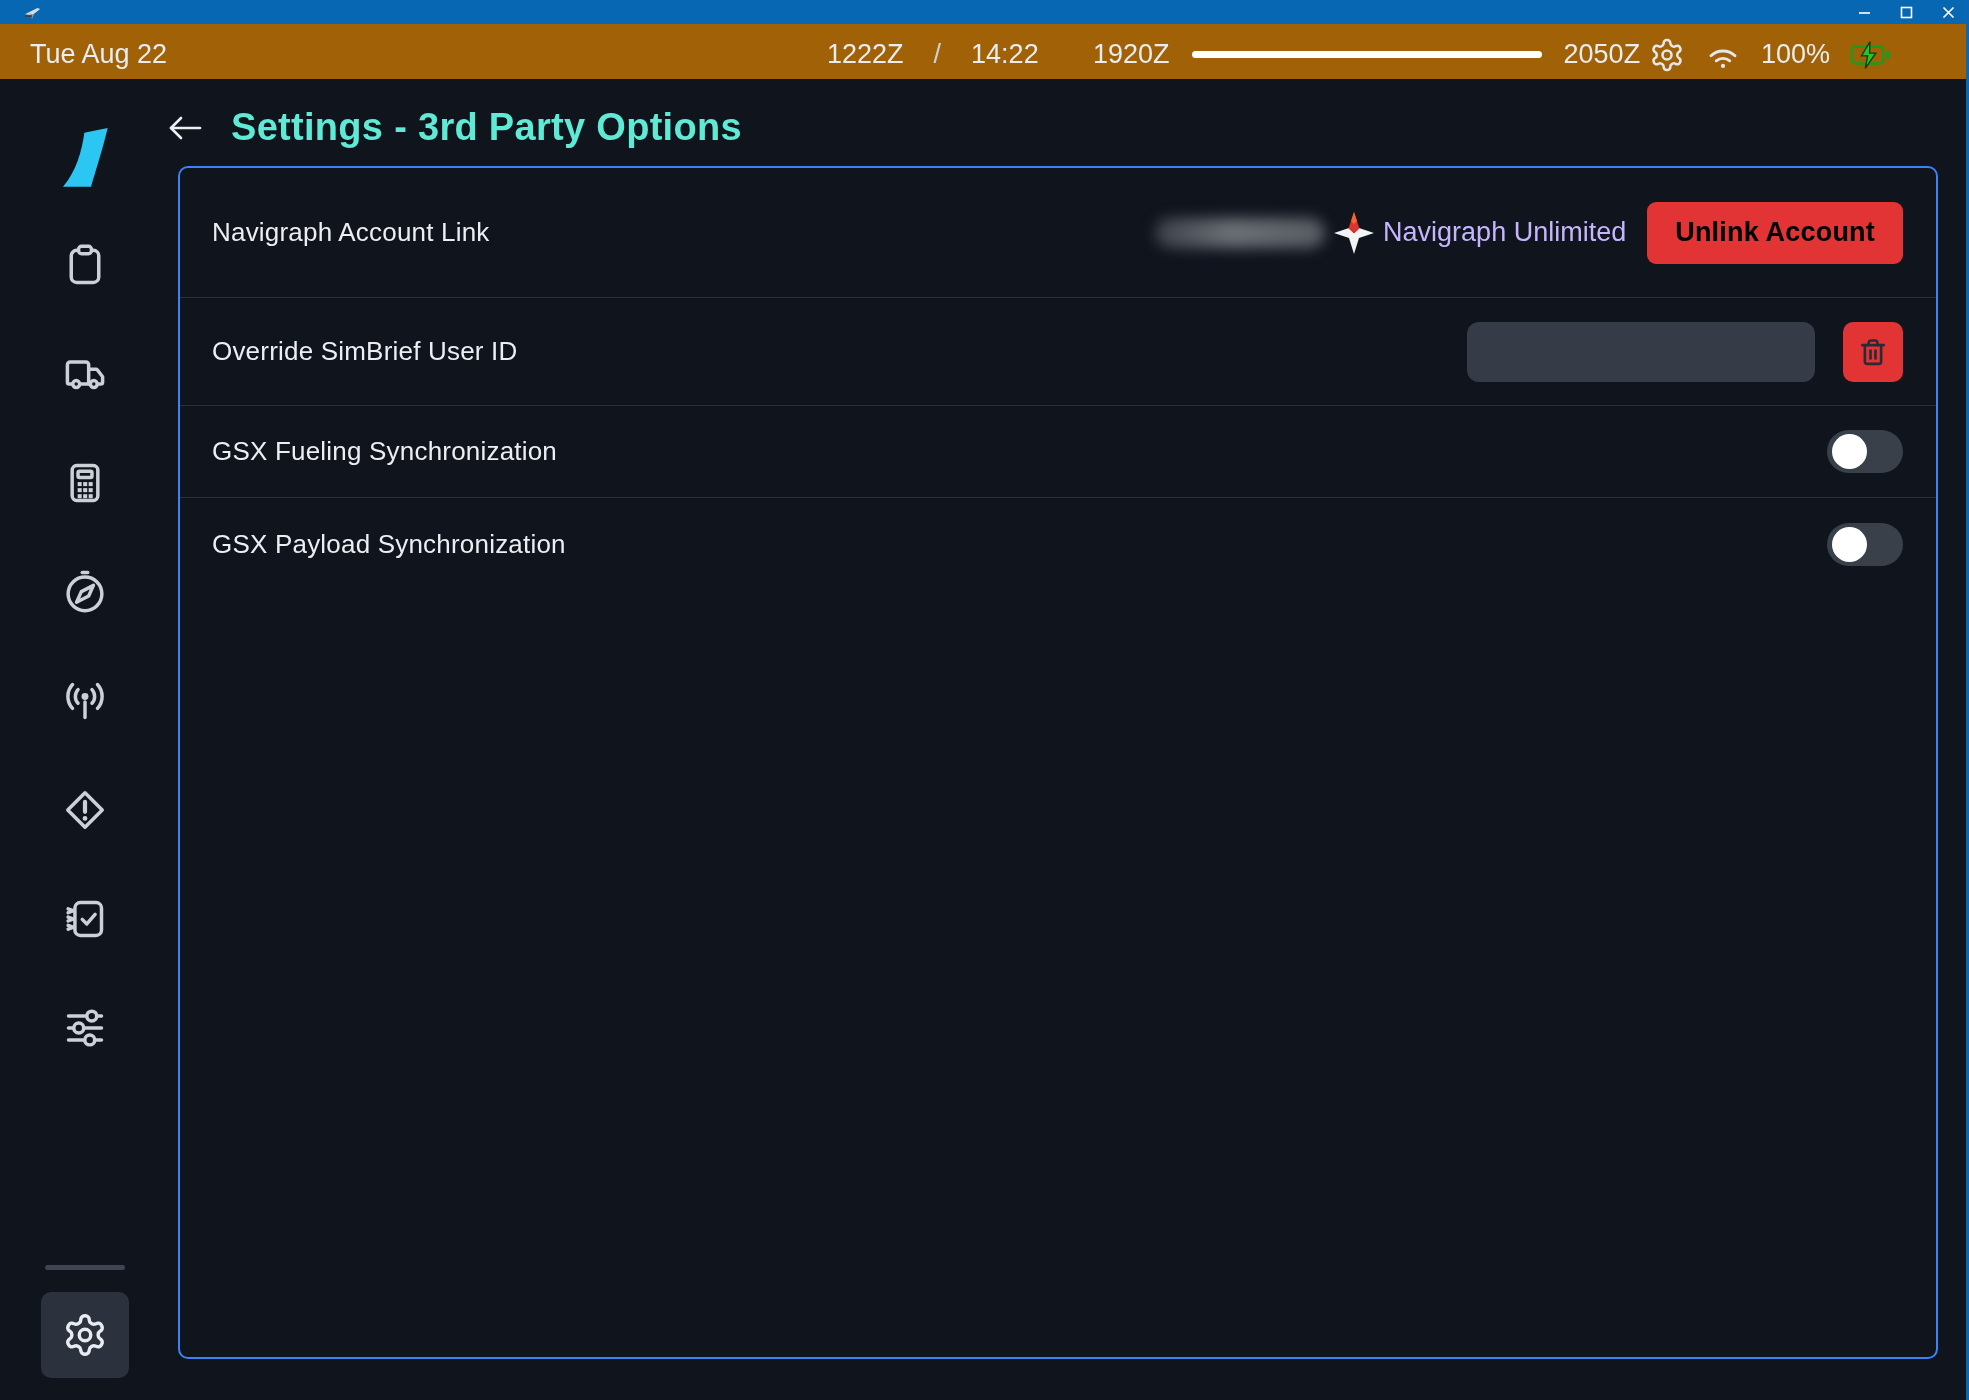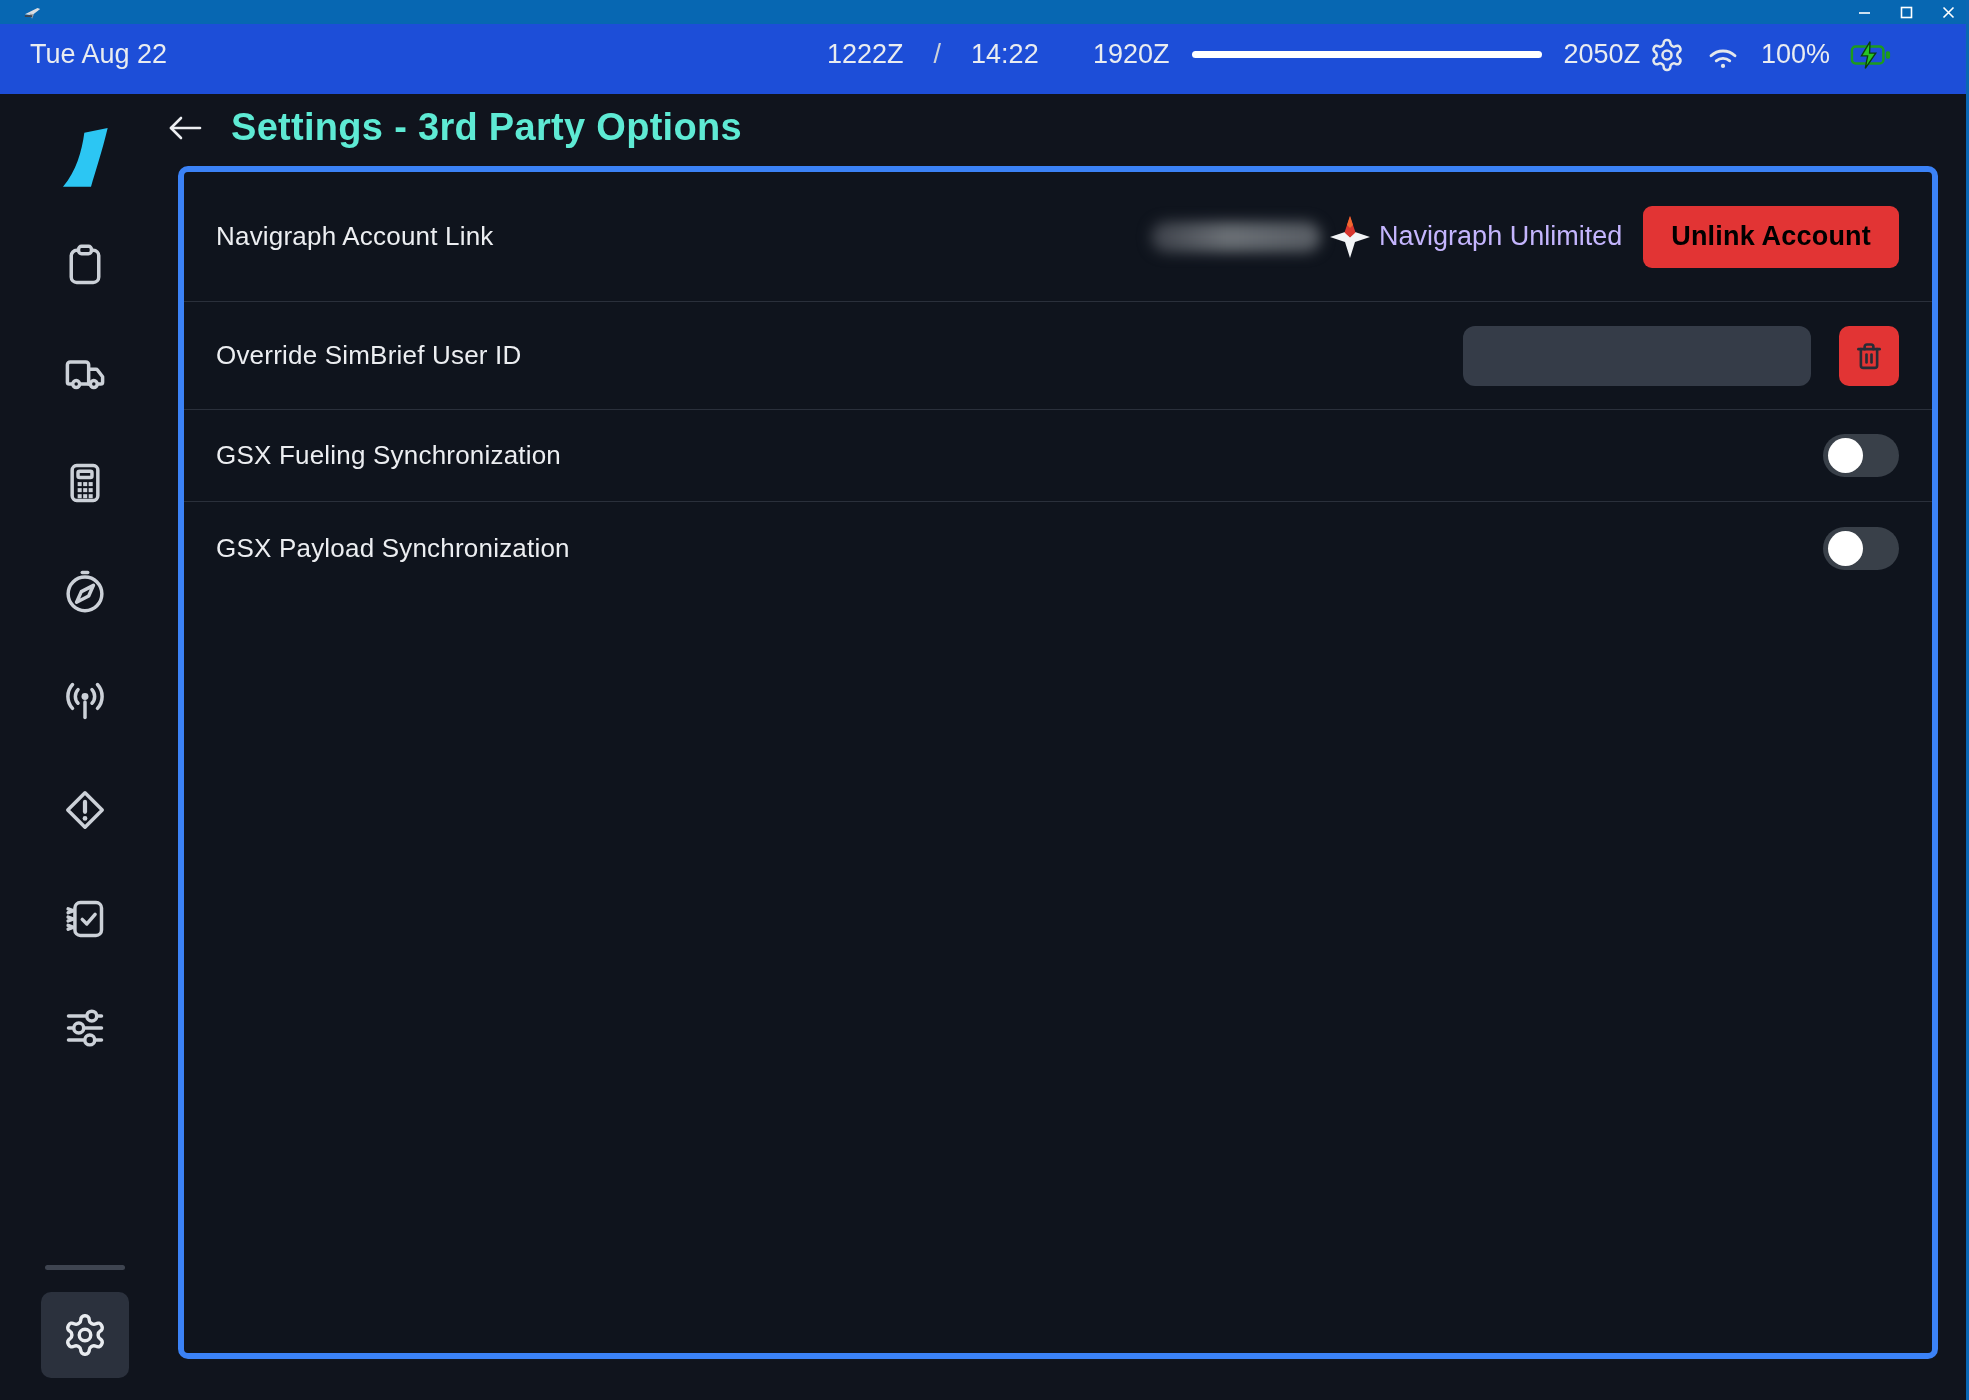--- a/index.html
+++ b/index.html
@@ -9,21 +9,21 @@
 
   
   .titlebar{position:absolute;top:0;left:0;right:-3px;height:24px;background:#0767b2;
             display:flex;align-items:center;}
   .titlebar .appicon{margin-left:24px;width:18px;height:15px;}
   .titlebar .spacer{flex:1;}
   .winbtn{width:42px;height:24px;display:flex;align-items:center;justify-content:center;cursor:default;}
   .winbtn svg{display:block;}
 
   
-  .statusbar{position:absolute;top:24px;left:0;right:0;height:70px;background:#1d4ed8;
+  .statusbar{position:absolute;top:24px;left:0;right:0;height:55px;background:#a16207;
              color:#e9ecf0;font-size:27px;font-weight:500;}
   .statusbar .sb-abs{position:absolute;top:0;height:61px;display:flex;align-items:center;}
   .sb-date{left:30px;}
   .sb-clock{left:827px;gap:28px;}
   .sb-clock .sep{color:#cdd2d9;padding:0 2px;}
   .sb-flight{left:1093px;gap:0;}
   .sb-progress{width:350px;height:7px;background:#ffffff;border-radius:4px;margin:0 22px;}
   .sb-right{right:74px;gap:20px;}
   .sb-right svg{display:block;}
 
@@ -40,21 +40,21 @@
            background:#2b313d;display:flex;align-items:center;justify-content:center;cursor:pointer;}
   .gearbtn svg{width:46px;height:46px;}
 
   
   .content{position:absolute;top:85px;left:165px;right:0;bottom:0;}
   .pagehead{margin-top:21px;display:flex;align-items:center;gap:26px;}
   .backarrow{width:40px;height:34px;display:flex;align-items:center;justify-content:center;cursor:pointer;}
   .pagetitle{color:#5eead4;font-size:38px;font-weight:700;letter-spacing:.3px;}
 
   .card{margin-top:17px;margin-left:13px;width:1760px;height:1193px;box-sizing:border-box;
-        border:6px solid #3b82f6;border-radius:10px;background:#0f141d;}
+        border:2px solid #3b82f6;border-radius:10px;background:#0f141d;}
   .row{display:flex;align-items:center;justify-content:space-between;
        padding:0 33px 0 32px;border-bottom:1px solid #2a303b;box-sizing:border-box;}
   .row.last{border-bottom:none;}
   .rowlabel{color:#eceef1;font-size:26px;font-weight:400;letter-spacing:.2px;}
   .row-right{display:flex;align-items:center;}
 
   .blurblob{width:170px;height:30px;border-radius:15px;margin-right:9px;
             background:linear-gradient(90deg,#3c4049 0%, #6b7076 45%, #575c63 100%);
             filter:blur(7px);}
   .navigraph-star{width:40px;height:42px;margin-right:9px;}

